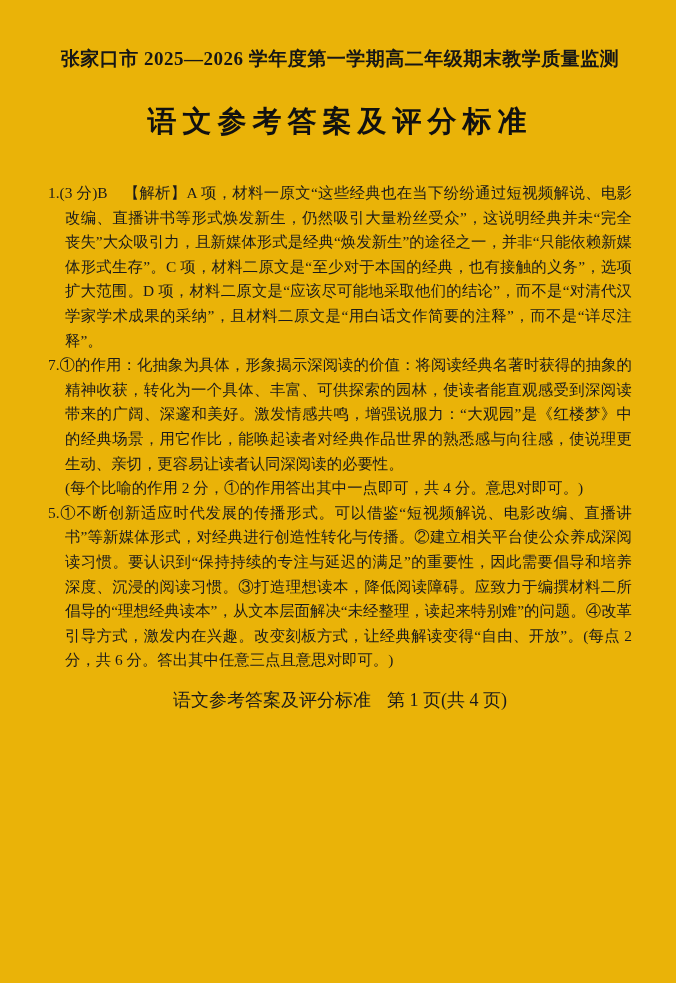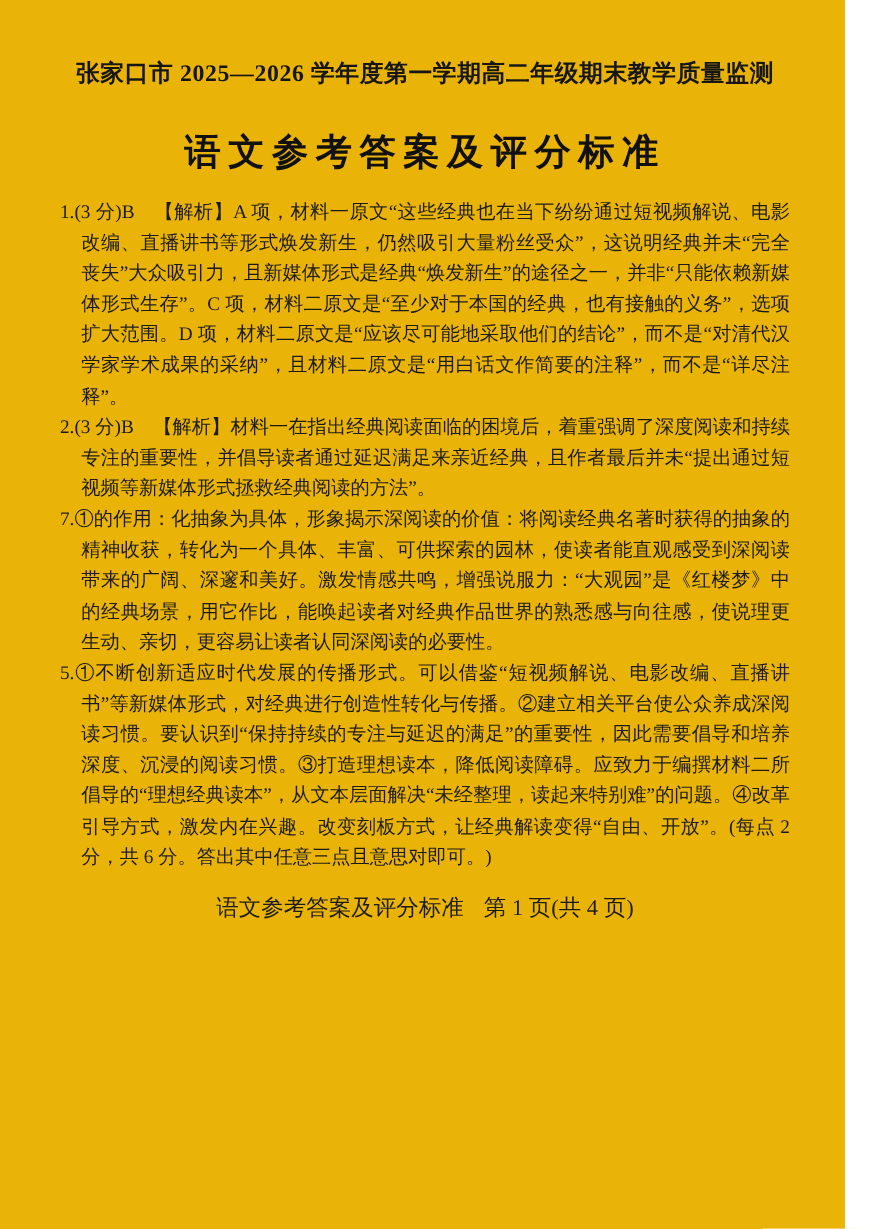--- a/index.html
+++ b/index.html
@@ -29,21 +29,21 @@
   .doc-title {
     text-align: center;
     font-size: 29px;
     font-weight: bold;
     font-family: "Liberation Sans", "DejaVu Sans", sans-serif;
     letter-spacing: 6px;
     margin: 30px 0 0 0;
     color: #111111;
   }
   .content {
-    margin-top: 16px;
+    margin-top: 39px;
     font-size: 15.4px;
     line-height: 24.6px;
     text-align: justify;
   }
   .answer { margin: 0; }
   .answer .para {
     margin: 0;
     padding-left: 17px;
   }
   .answer .para.first {
@@ -68,27 +68,25 @@
   <div class="exam-header">张家口市 2025—2026 学年度第一学期高二年级期末教学质量监测</div>
 
   <h1 class="doc-title">语文参考答案及评分标准</h1>
 
   <div class="content">
 
     <div class="answer">
       <p class="para first">1.(3 分)B　【解析】A 项，材料一原文“这些经典也在当下纷纷通过短视频解说、电影改编、直播讲书等形式焕发新生，仍然吸引大量粉丝受众”，这说明经典并未“完全丧失”大众吸引力，且新媒体形式是经典“焕发新生”的途径之一，并非“只能依赖新媒体形式生存”。C 项，材料二原文是“至少对于本国的经典，也有接触的义务”，选项扩大范围。D 项，材料二原文是“应该尽可能地采取他们的结论”，而不是“对清代汉学家学术成果的采纳”，且材料二原文是“用白话文作简要的注释”，而不是“详尽注释”。</p>
     </div>
 
-    <div class="answer">
-      <p class="para first">2.(3 分)B　【解析】材料一在指出经典阅读面临的困境后，着重强调了深度阅读和持续专注的重要性，并倡导读者通过延迟满足来亲近经典，且作者最后并未“提出通过短视频等新媒体形式拯救经典阅读的方法”。</p>
-    </div>
 
 
     <div class="answer">
       <p class="para first">7.①的作用：化抽象为具体，形象揭示深阅读的价值：将阅读经典名著时获得的抽象的精神收获，转化为一个具体、丰富、可供探索的园林，使读者能直观感受到深阅读带来的广阔、深邃和美好。激发情感共鸣，增强说服力：“大观园”是《红楼梦》中的经典场景，用它作比，能唤起读者对经典作品世界的熟悉感与向往感，使说理更生动、亲切，更容易让读者认同深阅读的必要性。</p>
+      <p class="para">(每个比喻的作用 2 分，①的作用答出其中一点即可，共 4 分。意思对即可。)</p>
     </div>
 
     <div class="answer">
       <p class="para first">5.①不断创新适应时代发展的传播形式。可以借鉴“短视频解说、电影改编、直播讲书”等新媒体形式，对经典进行创造性转化与传播。②建立相关平台使公众养成深阅读习惯。要认识到“保持持续的专注与延迟的满足”的重要性，因此需要倡导和培养深度、沉浸的阅读习惯。③打造理想读本，降低阅读障碍。应致力于编撰材料二所倡导的“理想经典读本”，从文本层面解决“未经整理，读起来特别难”的问题。④改革引导方式，激发内在兴趣。改变刻板方式，让经典解读变得“自由、开放”。(每点 2 分，共 6 分。答出其中任意三点且意思对即可。)</p>
     </div>
 
   </div>
 
   <div class="footer">
     <span>语文参考答案及评分标准</span><span class="footer-gap"></span><span>第 1 页(共 4 页)</span>

